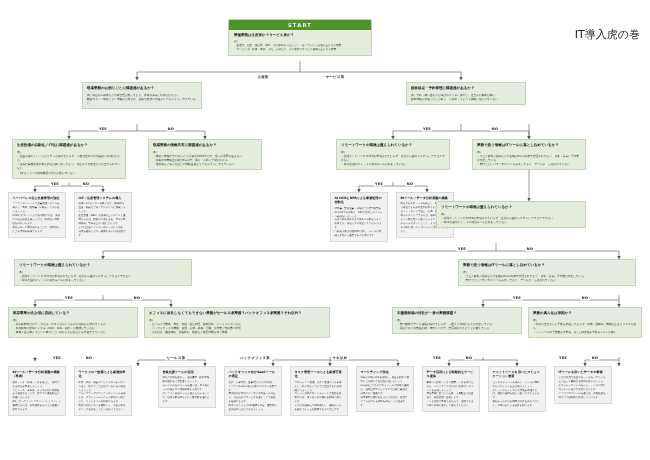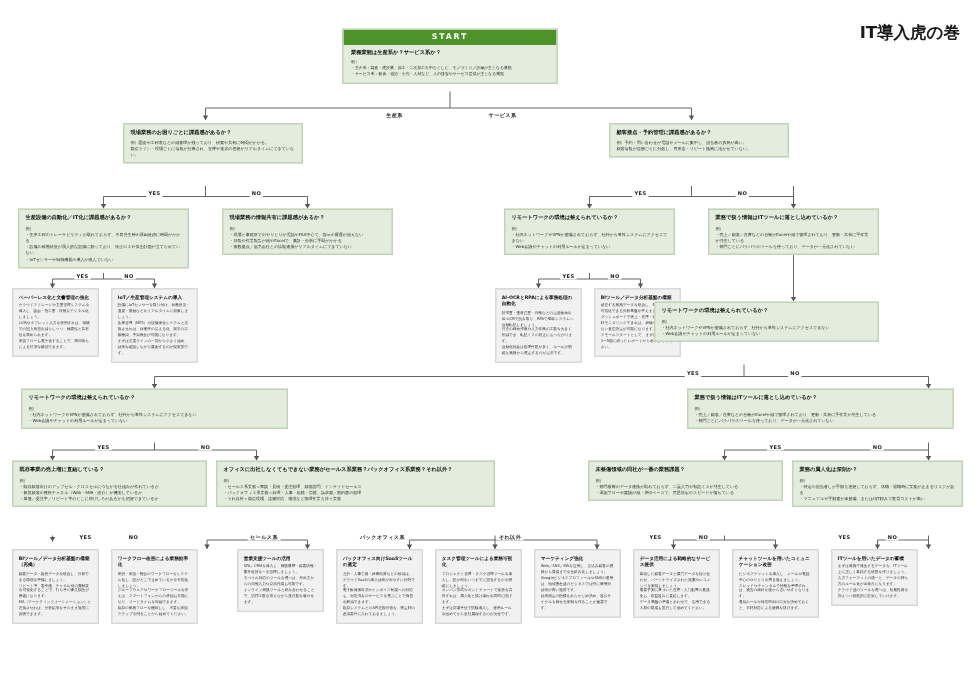--- a/index.html
+++ b/index.html
@@ -11,21 +11,21 @@
   .canvas{position:absolute;inset:0;}
   svg.wires{position:absolute;left:0;top:0;width:650px;height:460px;pointer-events:none;}
 
   
   .logo-wrap{position:absolute;right:10px;top:12px;text-align:right;}
   .logo-mark{
     font-size:21px;font-weight:bold;color:#4a9a3f;letter-spacing:-0.5px;
     line-height:1;white-space:nowrap;font-family:"DejaVu Sans",sans-serif;
   }
   .logo-mark .tick{color:#5fbf55;font-size:14px;vertical-align:6px;}
-  .logo-sub{font-size:11px;font-weight:bold;color:#1a1a1a;margin-top:4px;line-height:1;}
+  .logo-sub{font-size:11px;font-weight:normal;color:#1a1a1a;margin-top:17px;line-height:1;}
 
   
   .node{position:absolute;box-sizing:border-box;overflow:hidden;}
   .node .hd{
     background:#4e9329;color:#fff;font-size:5.2px;font-weight:bold;
     text-align:center;padding:2.6px 2px;letter-spacing:1.2px;line-height:1;
   }
   .qbox{
     background:#e4ecdd;border:0.6px solid #c3d3b6;
   }

